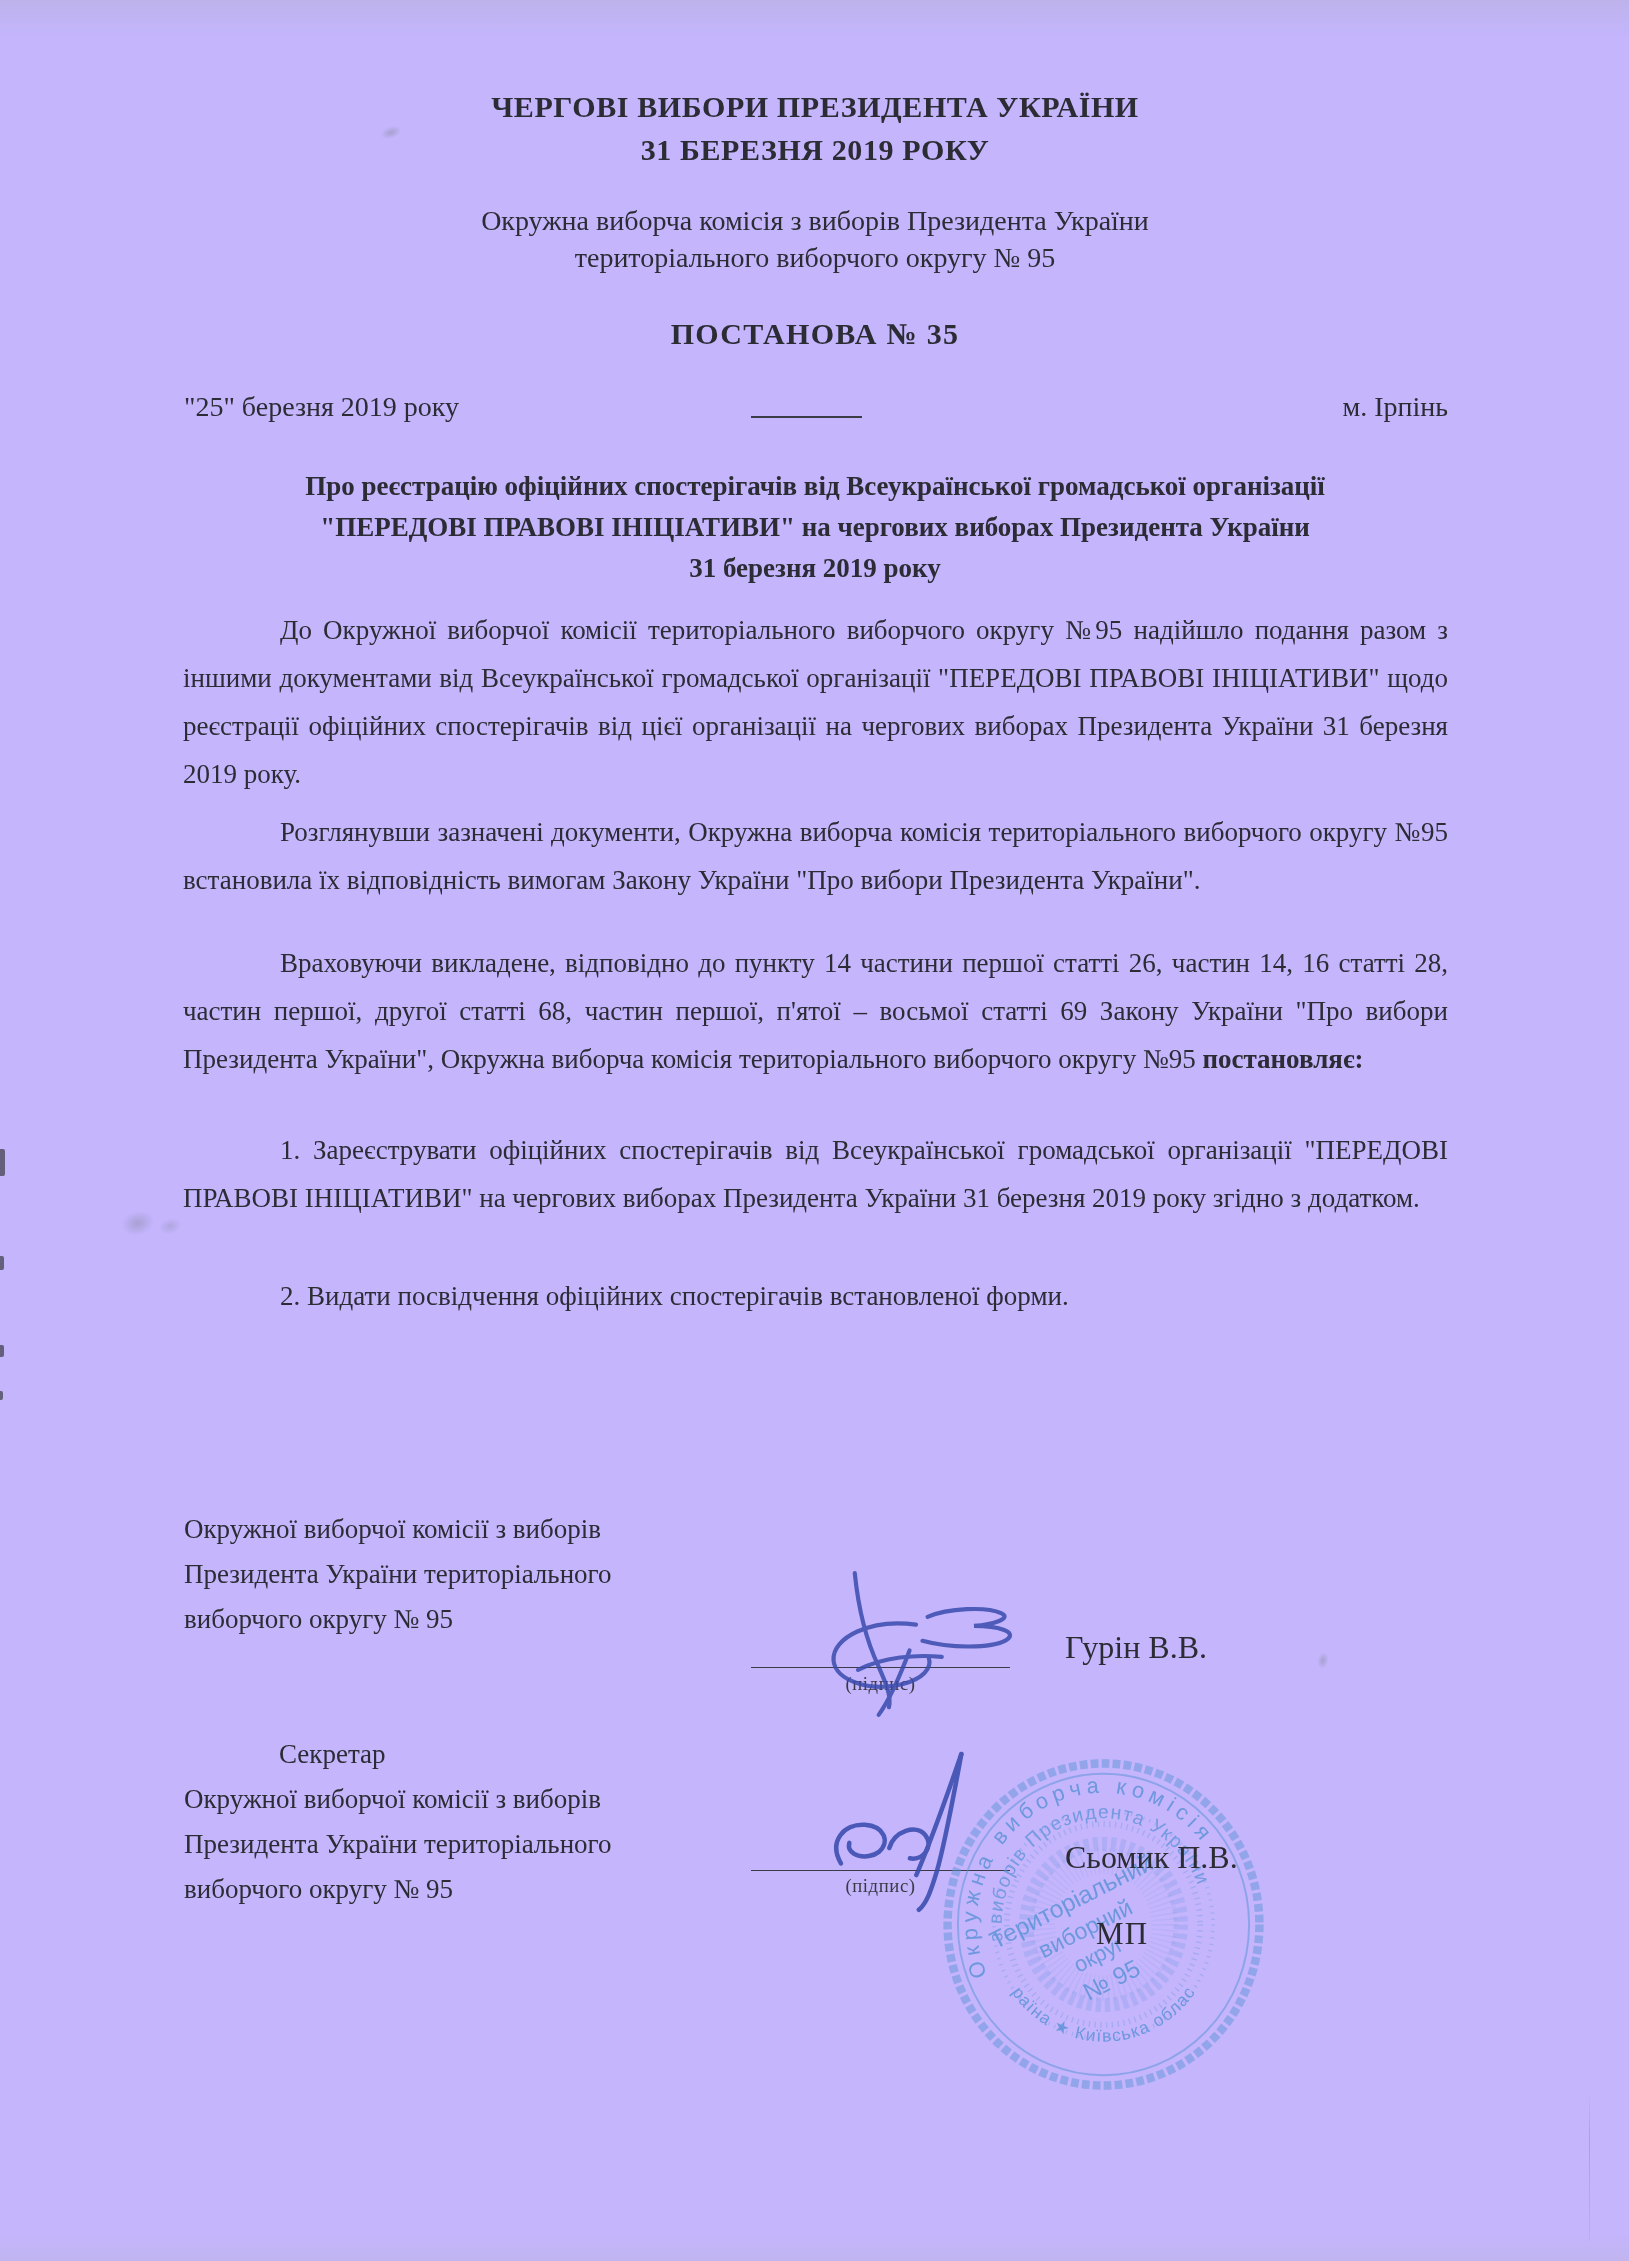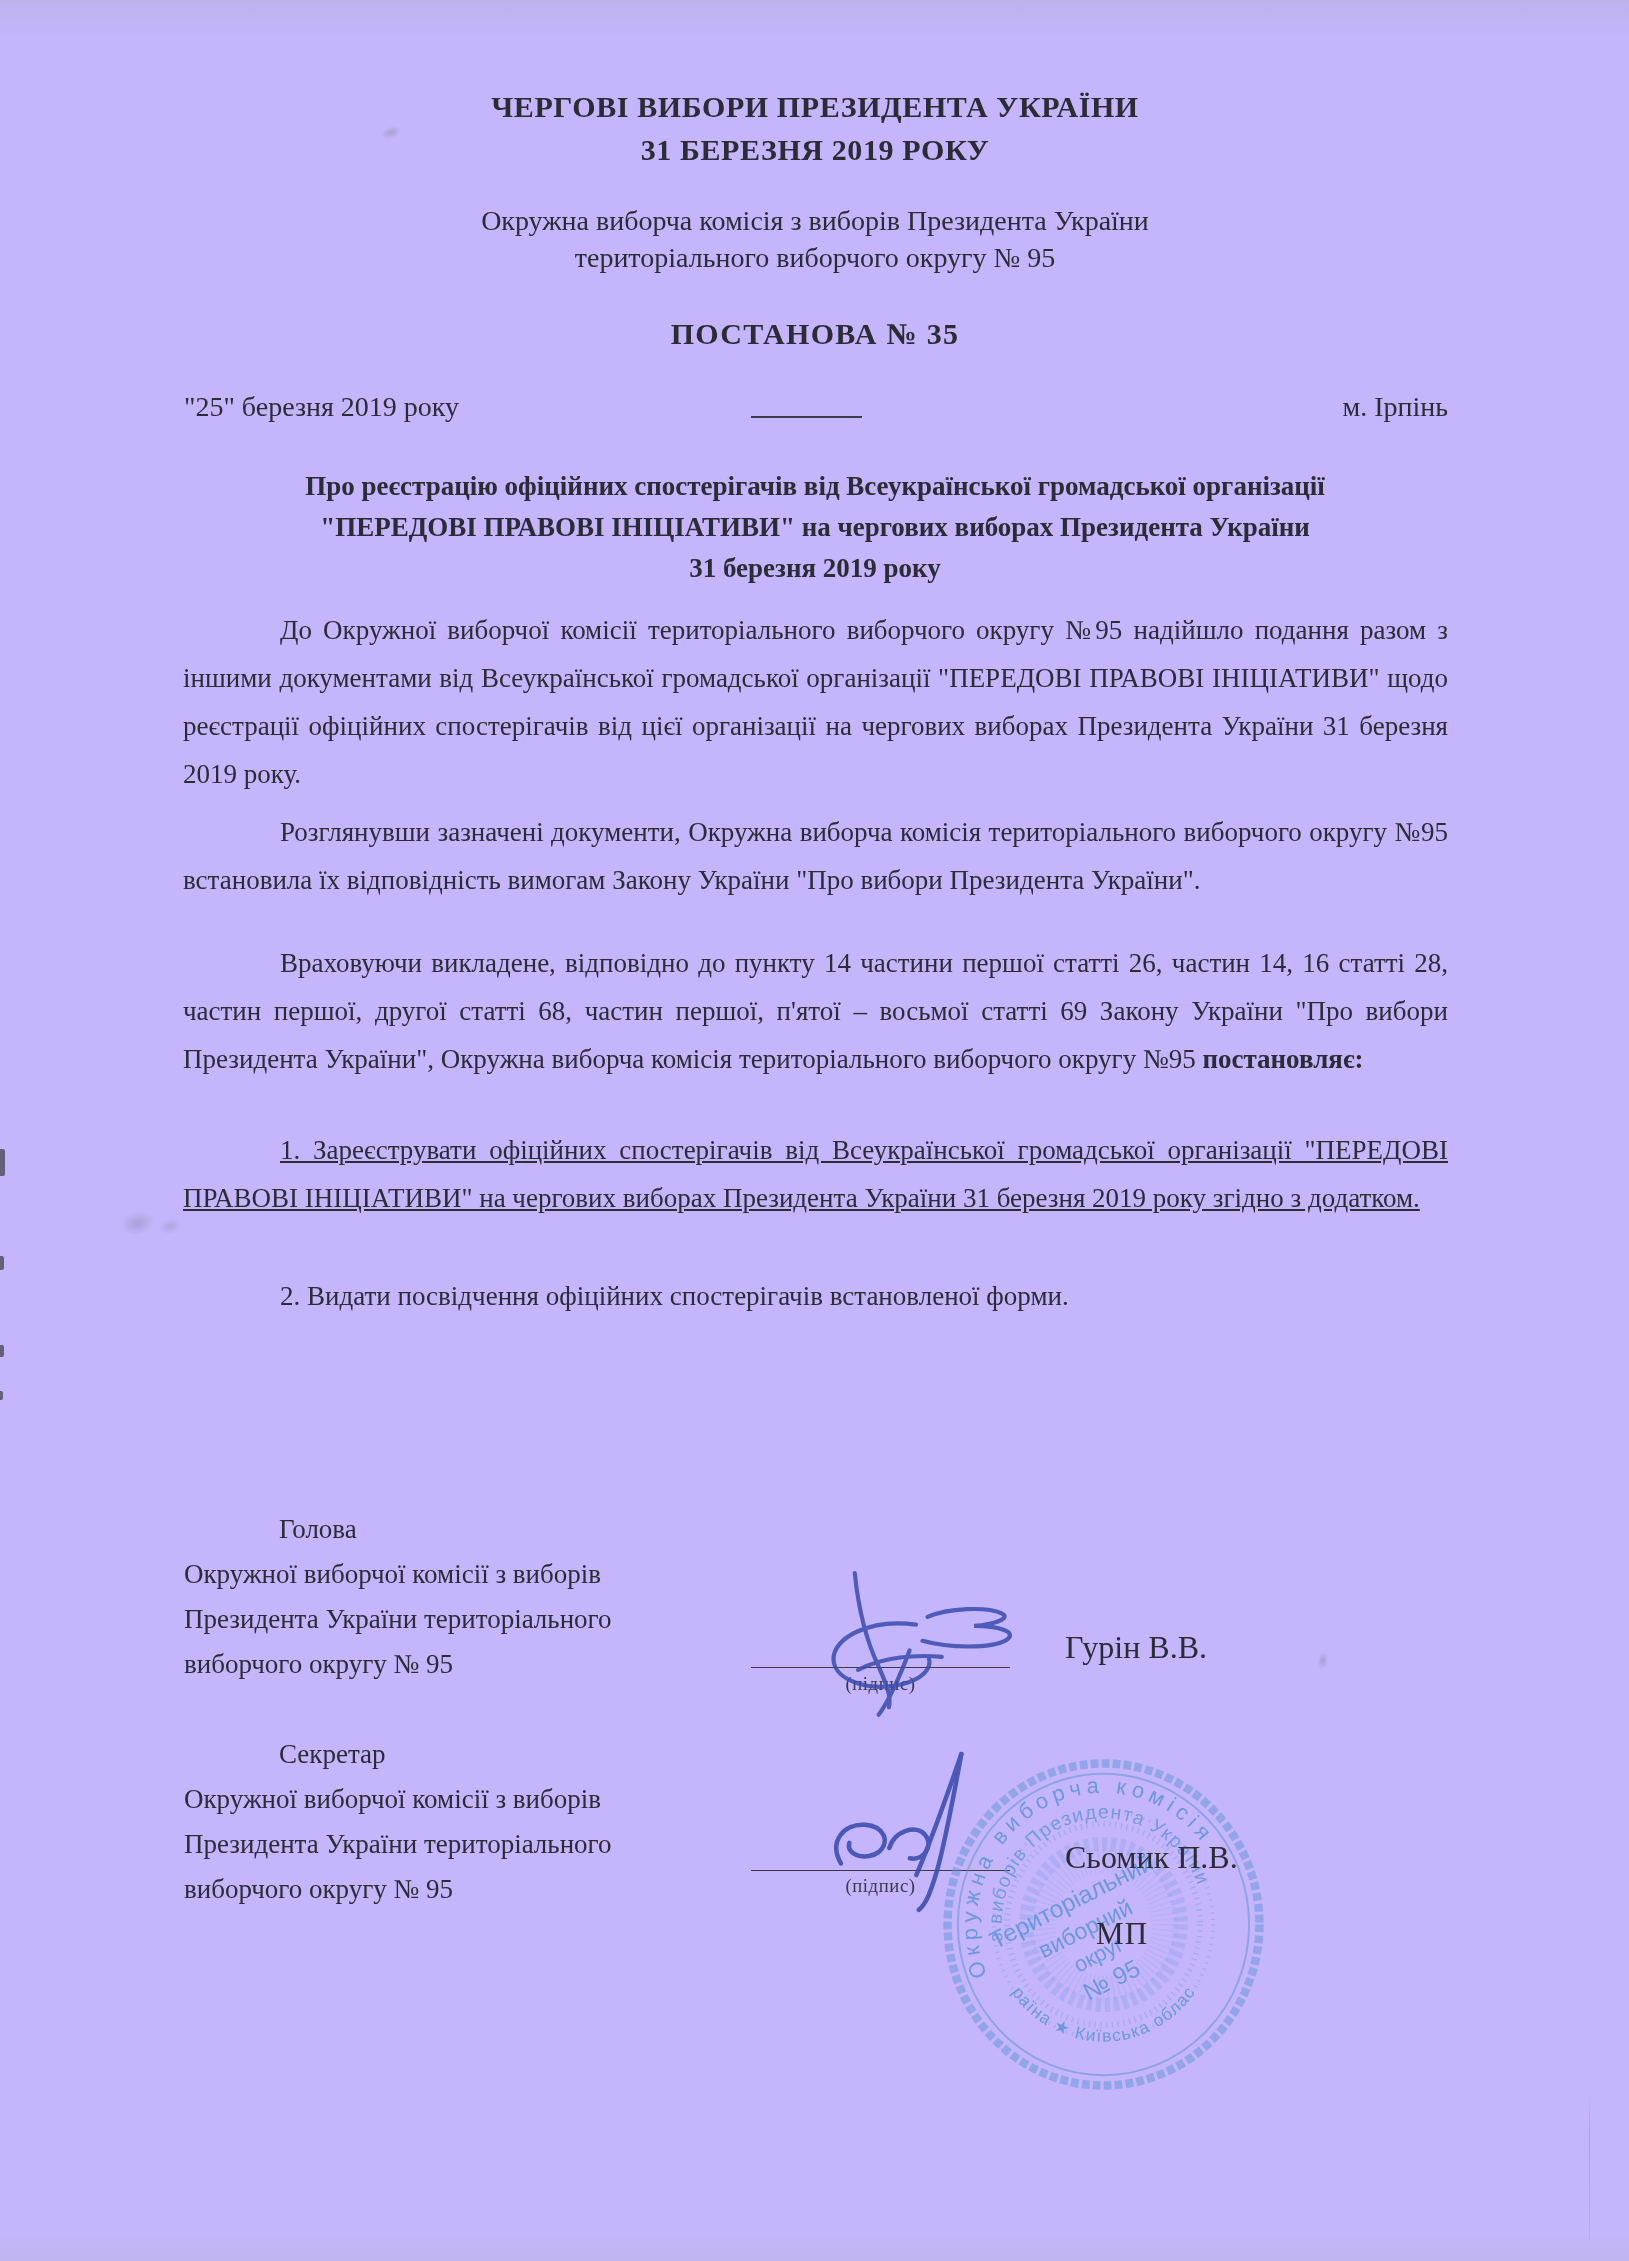--- a/index.html
+++ b/index.html
@@ -19,21 +19,21 @@
   .doc-title{font-weight:bold;font-size:30px;letter-spacing:1.3px;}
   .dateline{position:absolute;left:184px;width:1264px;top:391px;font-size:28px;
     display:flex;justify-content:space-between;}
   .blank-line{position:absolute;left:751px;top:416px;width:111px;border-top:2.6px solid #3c3c46;}
   .subject{font-weight:bold;font-size:27px;line-height:41px;}
   .body-text{position:absolute;left:183px;top:606px;width:1265px;
     font-size:27px;line-height:48px;text-align:justify;}
   .body-text p{margin:0;text-indent:97px;}
   .body-text p.gap-sm{margin-top:10.3px;}
   .body-text p.gap-md{margin-top:35px;}
-  .body-text p.gap-lg{margin-top:43px;text-decoration:underline;}
+  .body-text p.gap-lg{margin-top:43px;}
   .body-text p.gap-xl{margin-top:50px;}
   .bold{font-weight:bold;}
   .sign-block{position:absolute;left:184px;width:677px;font-size:27px;line-height:45px;}
   .sign-block .first{padding-left:95px;}
   .sig-rule{position:absolute;left:751px;width:259px;border-top:1.9px solid #3b3b45;}
   .sig-caption{position:absolute;left:751px;width:259px;text-align:center;
     font-size:18.7px;letter-spacing:0.6px;color:#3a3a44;}
   .sig-name{position:absolute;font-size:32px;white-space:nowrap;}
   .seal-abbr{position:absolute;font-size:31px;letter-spacing:1.3px;z-index:6;}
   .sig-svg,.stamp-svg{position:absolute;}
@@ -86,21 +86,20 @@
 
   <div class="body-text">
     <p>До Окружної виборчої комісії територіального виборчого округу №95 надійшло подання разом з іншими документами від Всеукраїнської громадської організації "ПЕРЕДОВІ ПРАВОВІ ІНІЦІАТИВИ"  щодо реєстрації офіційних спостерігачів від цієї організації на чергових виборах Президента України 31 березня  2019 року.</p>
     <p class="gap-sm">Розглянувши зазначені документи, Окружна виборча комісія територіального виборчого округу №95 встановила їх відповідність вимогам Закону України "Про вибори Президента України".</p>
     <p class="gap-md"><span>Враховуючи викладене, відповідно до пункту 14 частини першої статті 26, частин 14, 16 статті 28, частин першої, другої статті 68, частин першої, п'ятої – восьмої статті 69 Закону України "Про вибори Президента України", Окружна виборча комісія територіального виборчого округу №95 </span><span class="bold">постановляє:</span></p>
     <p class="gap-lg">1. Зареєструвати офіційних спостерігачів від Всеукраїнської громадської організації "ПЕРЕДОВІ ПРАВОВІ ІНІЦІАТИВИ" на чергових виборах Президента України 31 березня 2019 року згідно з додатком.</p>
     <p class="gap-xl">2. Видати посвідчення офіційних спостерігачів встановленої форми.</p>
   </div>
 
   <div class="sign-block" style="top:1507px">
-    <div class="first">Голова</div>
     <div>Окружної виборчої комісії з виборів</div>
     <div>Президента України територіального</div>
     <div>виборчого округу № 95</div>
   </div>
   <div class="sig-rule" style="top:1667px"></div>
   <div class="sig-caption" style="top:1673px">(підпис)</div>
   <div class="sig-name" style="left:1065px;top:1629px">Гурін В.В.</div>
 
   <svg class="sig-svg" style="left:800px;top:1560px" width="232" height="168" viewBox="0 0 360 260">
     <g fill="none" stroke="#3a4cae" stroke-width="6.5" stroke-linecap="round" opacity="0.85">

